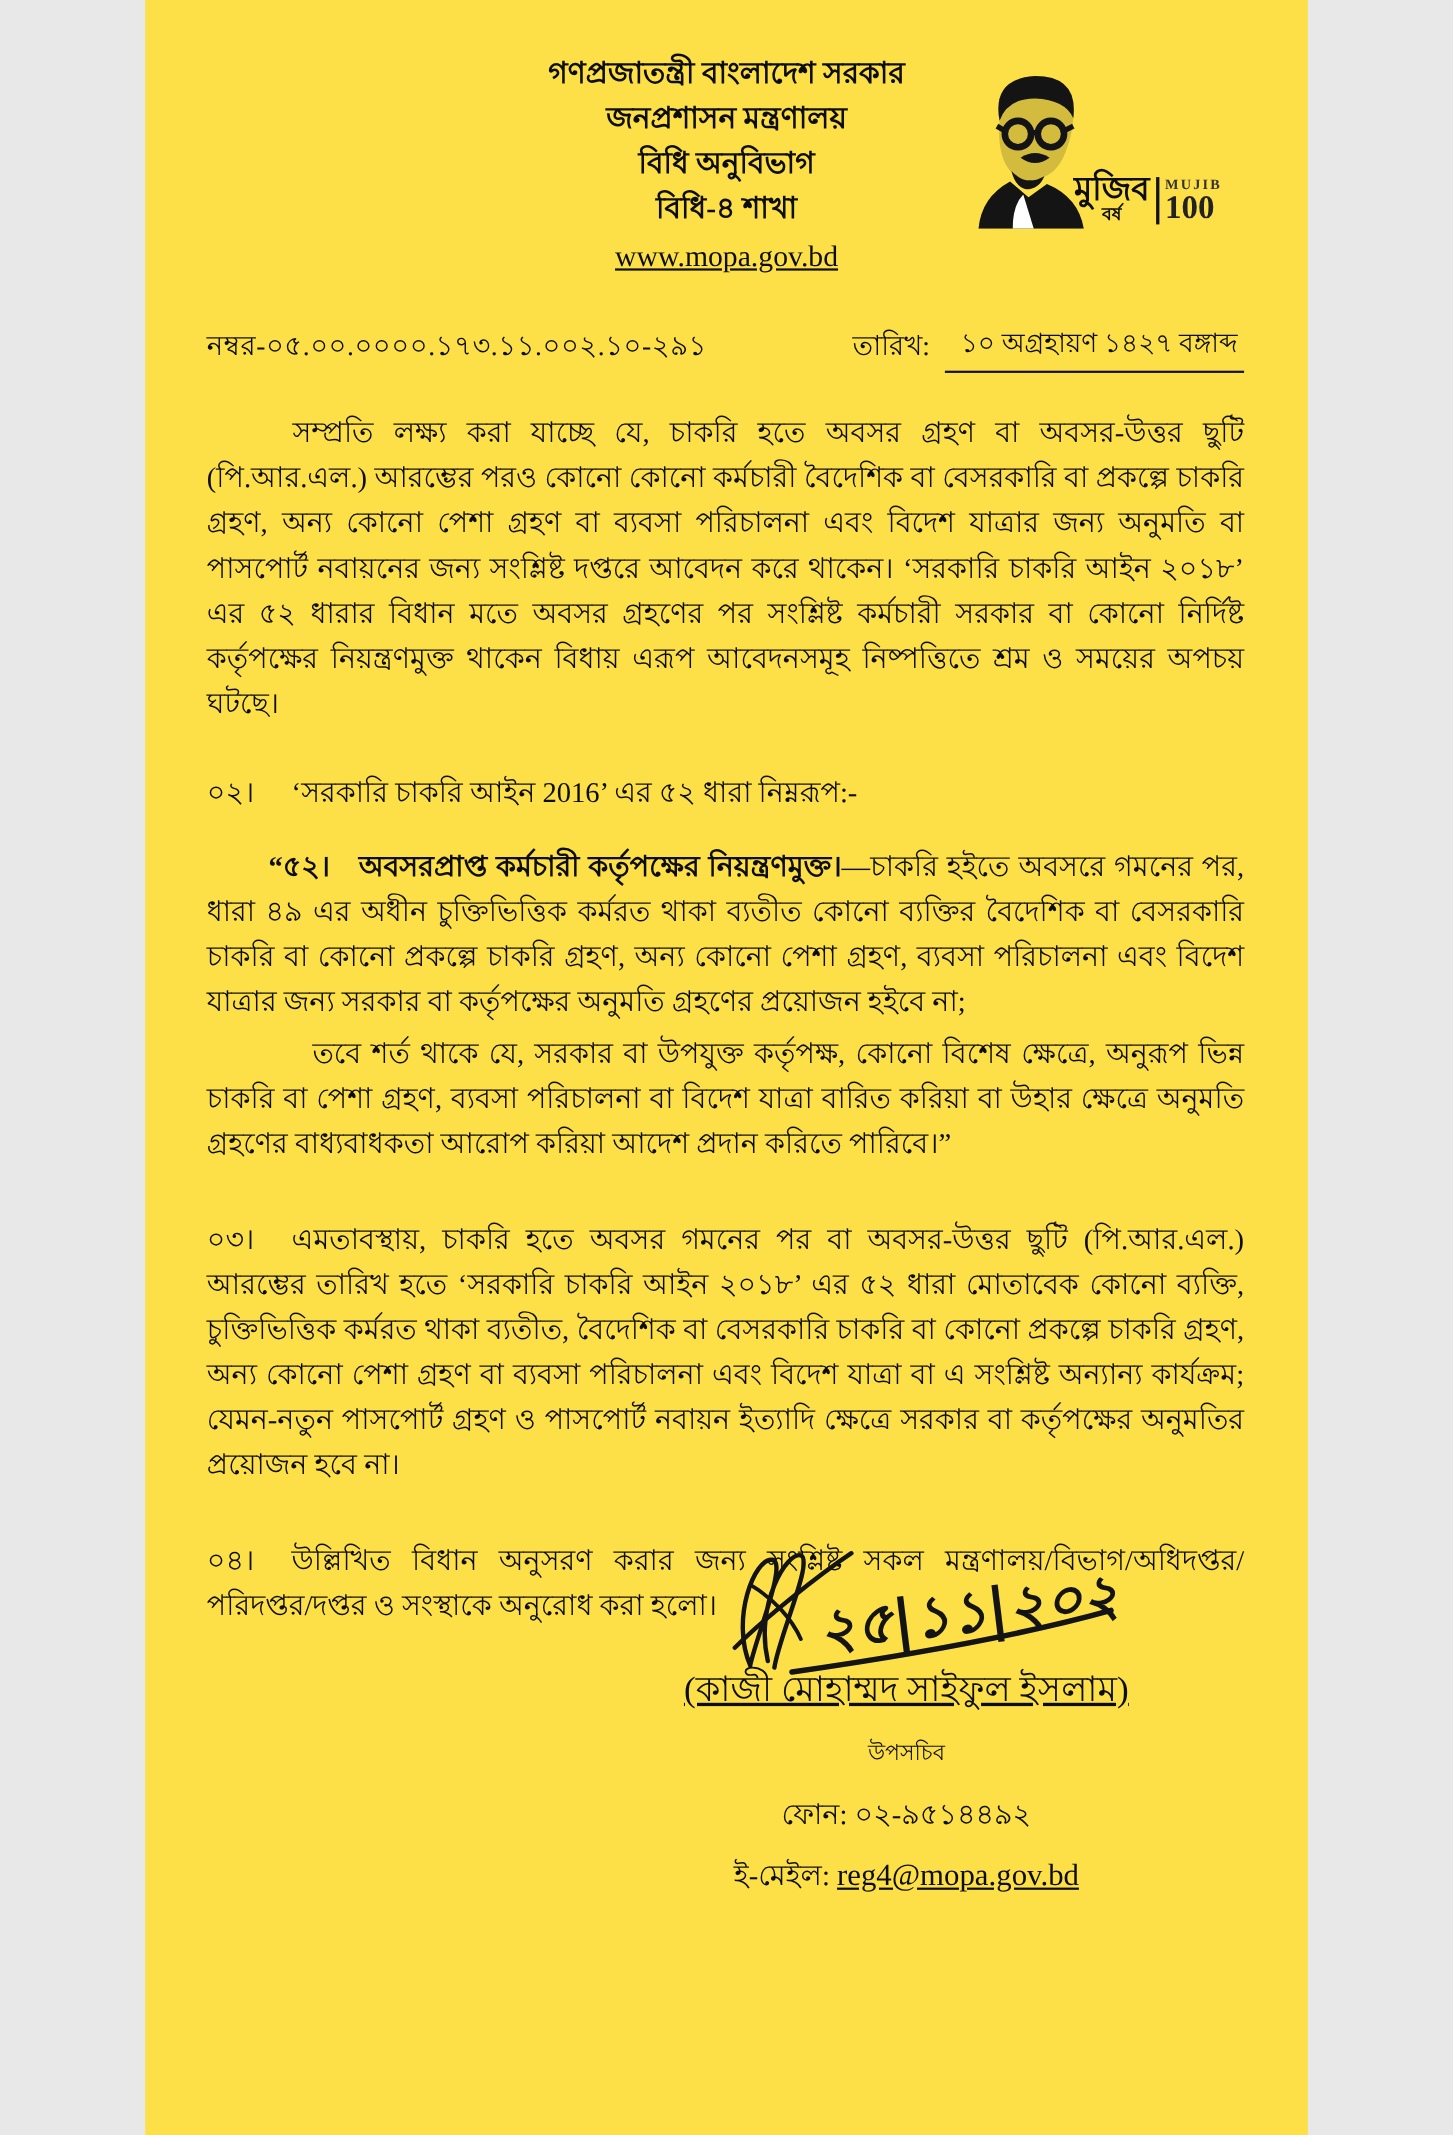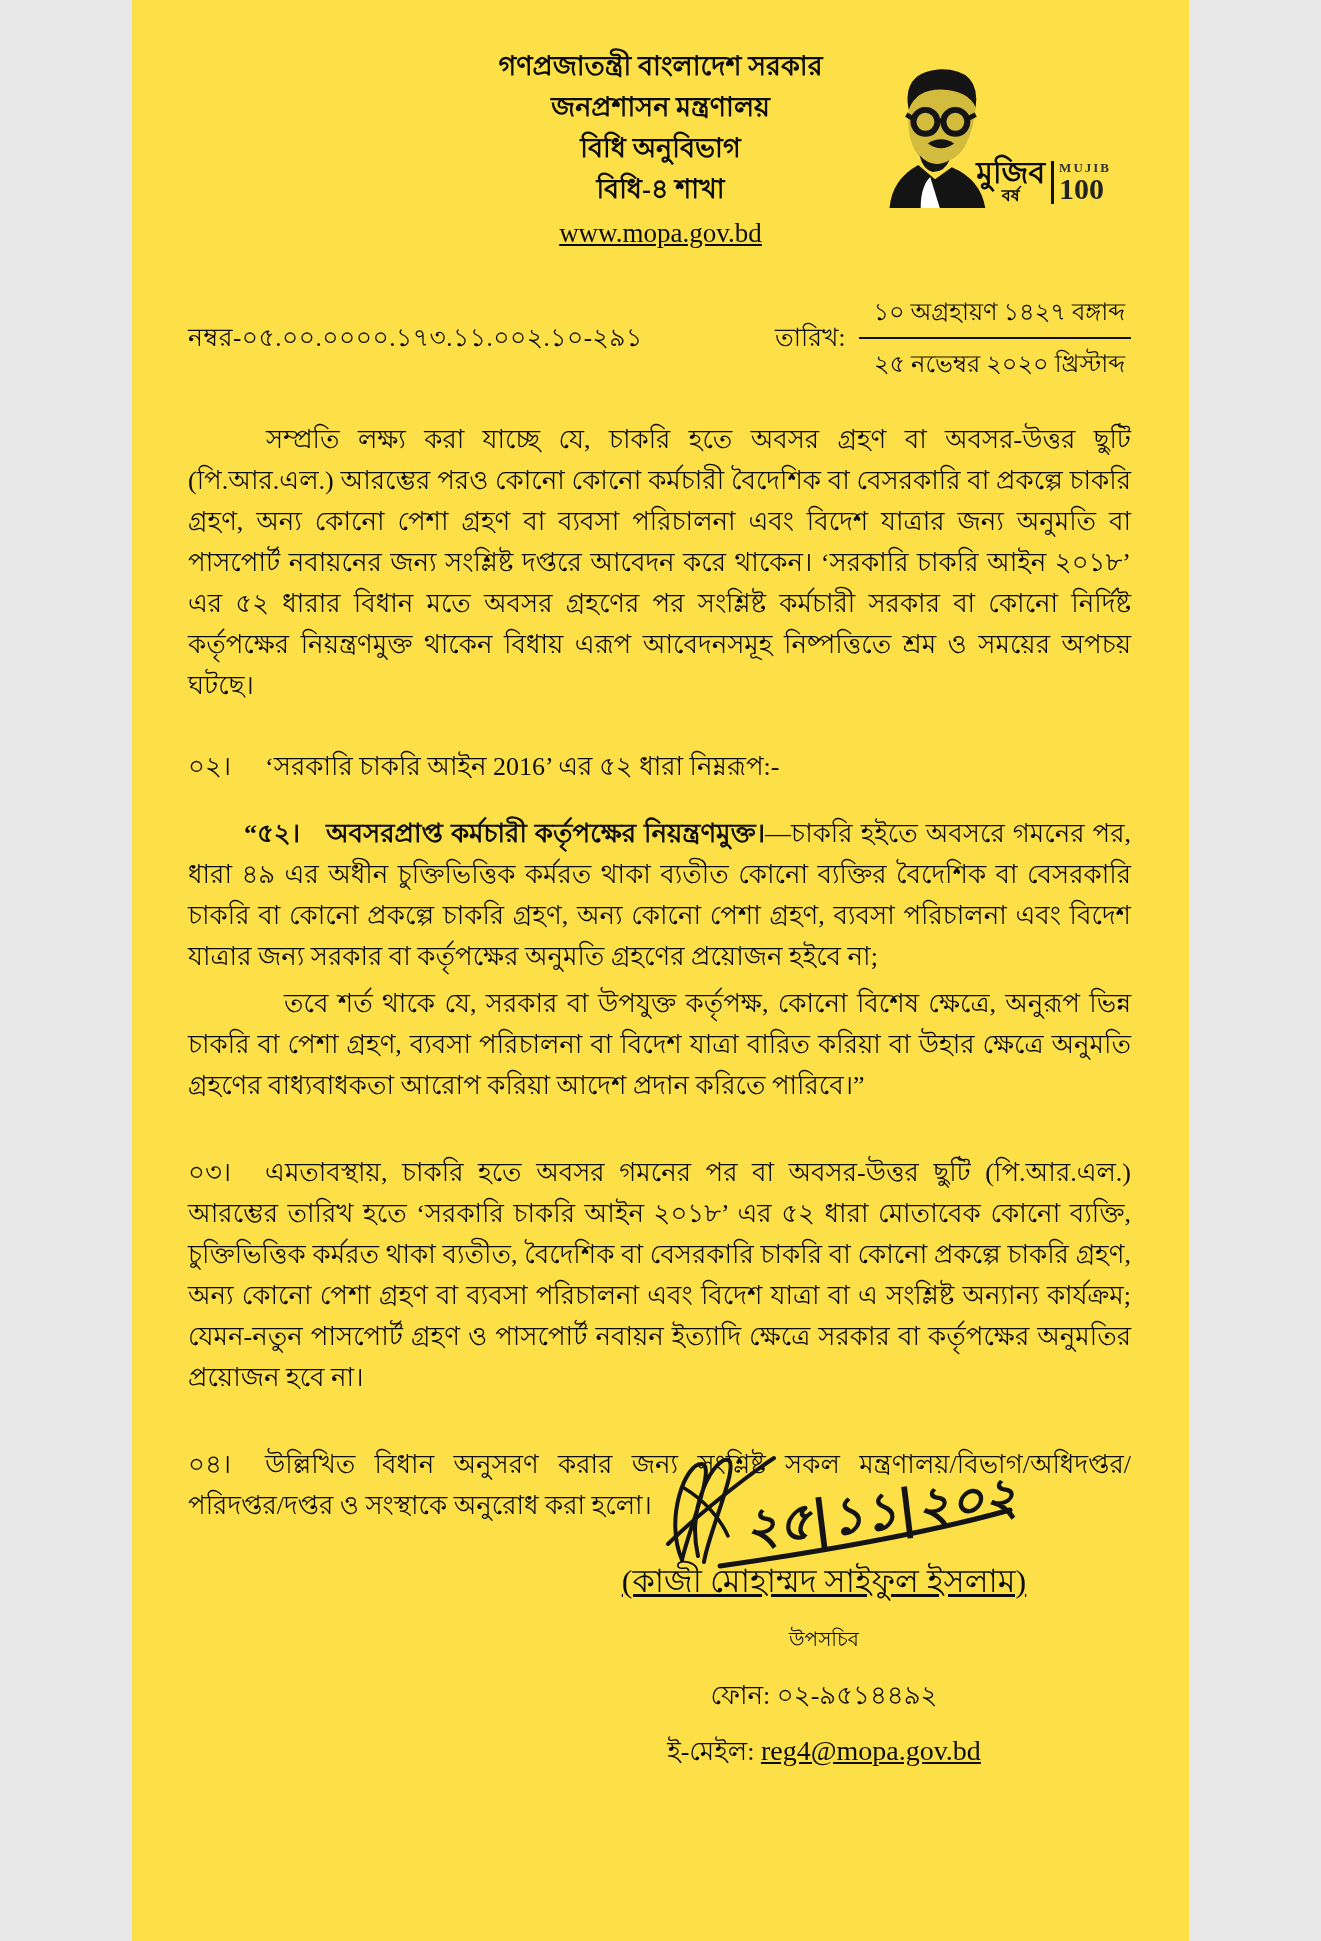--- a/index.html
+++ b/index.html
@@ -123,21 +123,20 @@
       </div>
     </div>
   </div>
 
   <div class="ref-row">
     <div class="memo-number">নম্বর-০৫.০০.০০০০.১৭৩.১১.০০২.১০-২৯১</div>
     <div class="date-block">
       <span class="date-label">তারিখ:</span>
       <div class="date-stack">
         <div class="d1">১০ অগ্রহায়ণ ১৪২৭ বঙ্গাব্দ</div>
-        <div class="d2">২৫ নভেম্বর ২০২০ খ্রিস্টাব্দ</div>
       </div>
     </div>
   </div>
 
 
 
   <div class="doc-body">
 
     <p class="para para-1">সম্প্রতি লক্ষ্য করা যাচ্ছে যে, চাকরি হতে অবসর গ্রহণ বা অবসর-উত্তর ছুটি (পি.আর.এল.) আরম্ভের পরও কোনো কোনো কর্মচারী বৈদেশিক বা বেসরকারি বা প্রকল্পে চাকরি গ্রহণ, অন্য কোনো পেশা গ্রহণ বা ব্যবসা পরিচালনা এবং বিদেশ যাত্রার জন্য অনুমতি বা পাসপোর্ট নবায়নের জন্য সংশ্লিষ্ট দপ্তরে আবেদন করে থাকেন। ‘সরকারি চাকরি আইন ২০১৮’ এর ৫২ ধারার বিধান মতে অবসর গ্রহণের পর সংশ্লিষ্ট কর্মচারী সরকার বা কোনো নির্দিষ্ট কর্তৃপক্ষের নিয়ন্ত্রণমুক্ত থাকেন বিধায় এরূপ আবেদনসমূহ নিষ্পত্তিতে শ্রম ও সময়ের অপচয় ঘটছে।</p>
 

